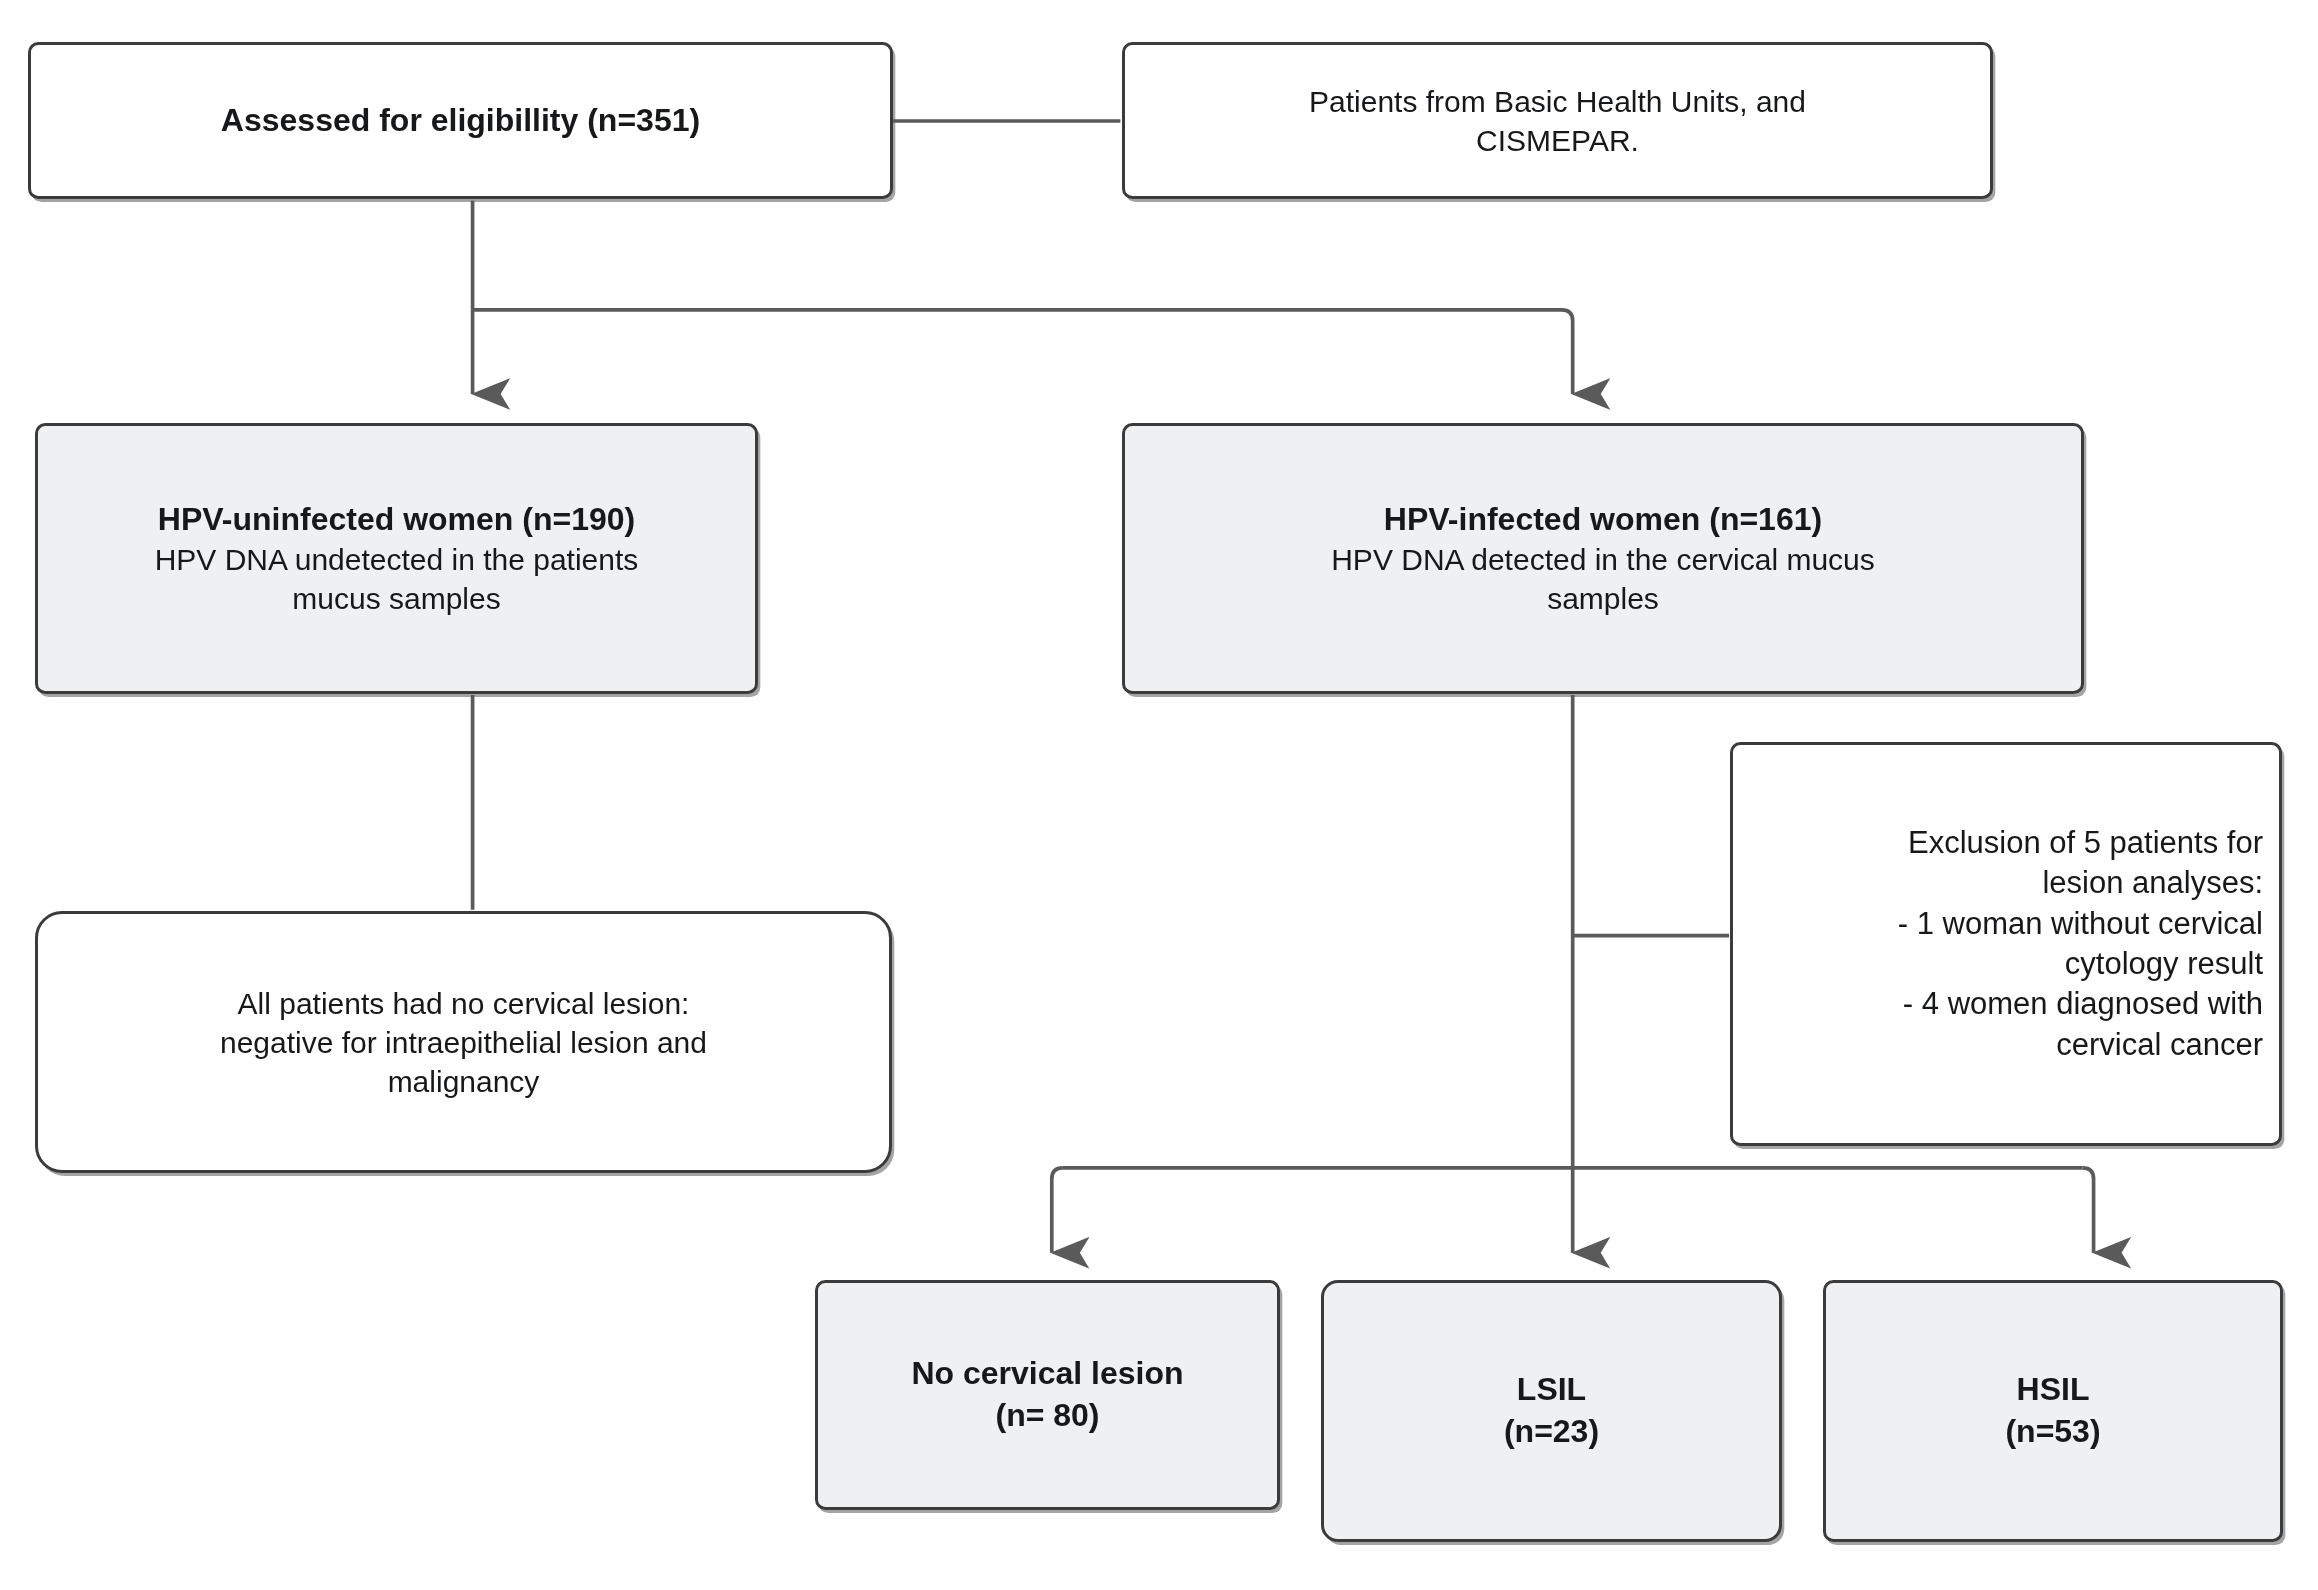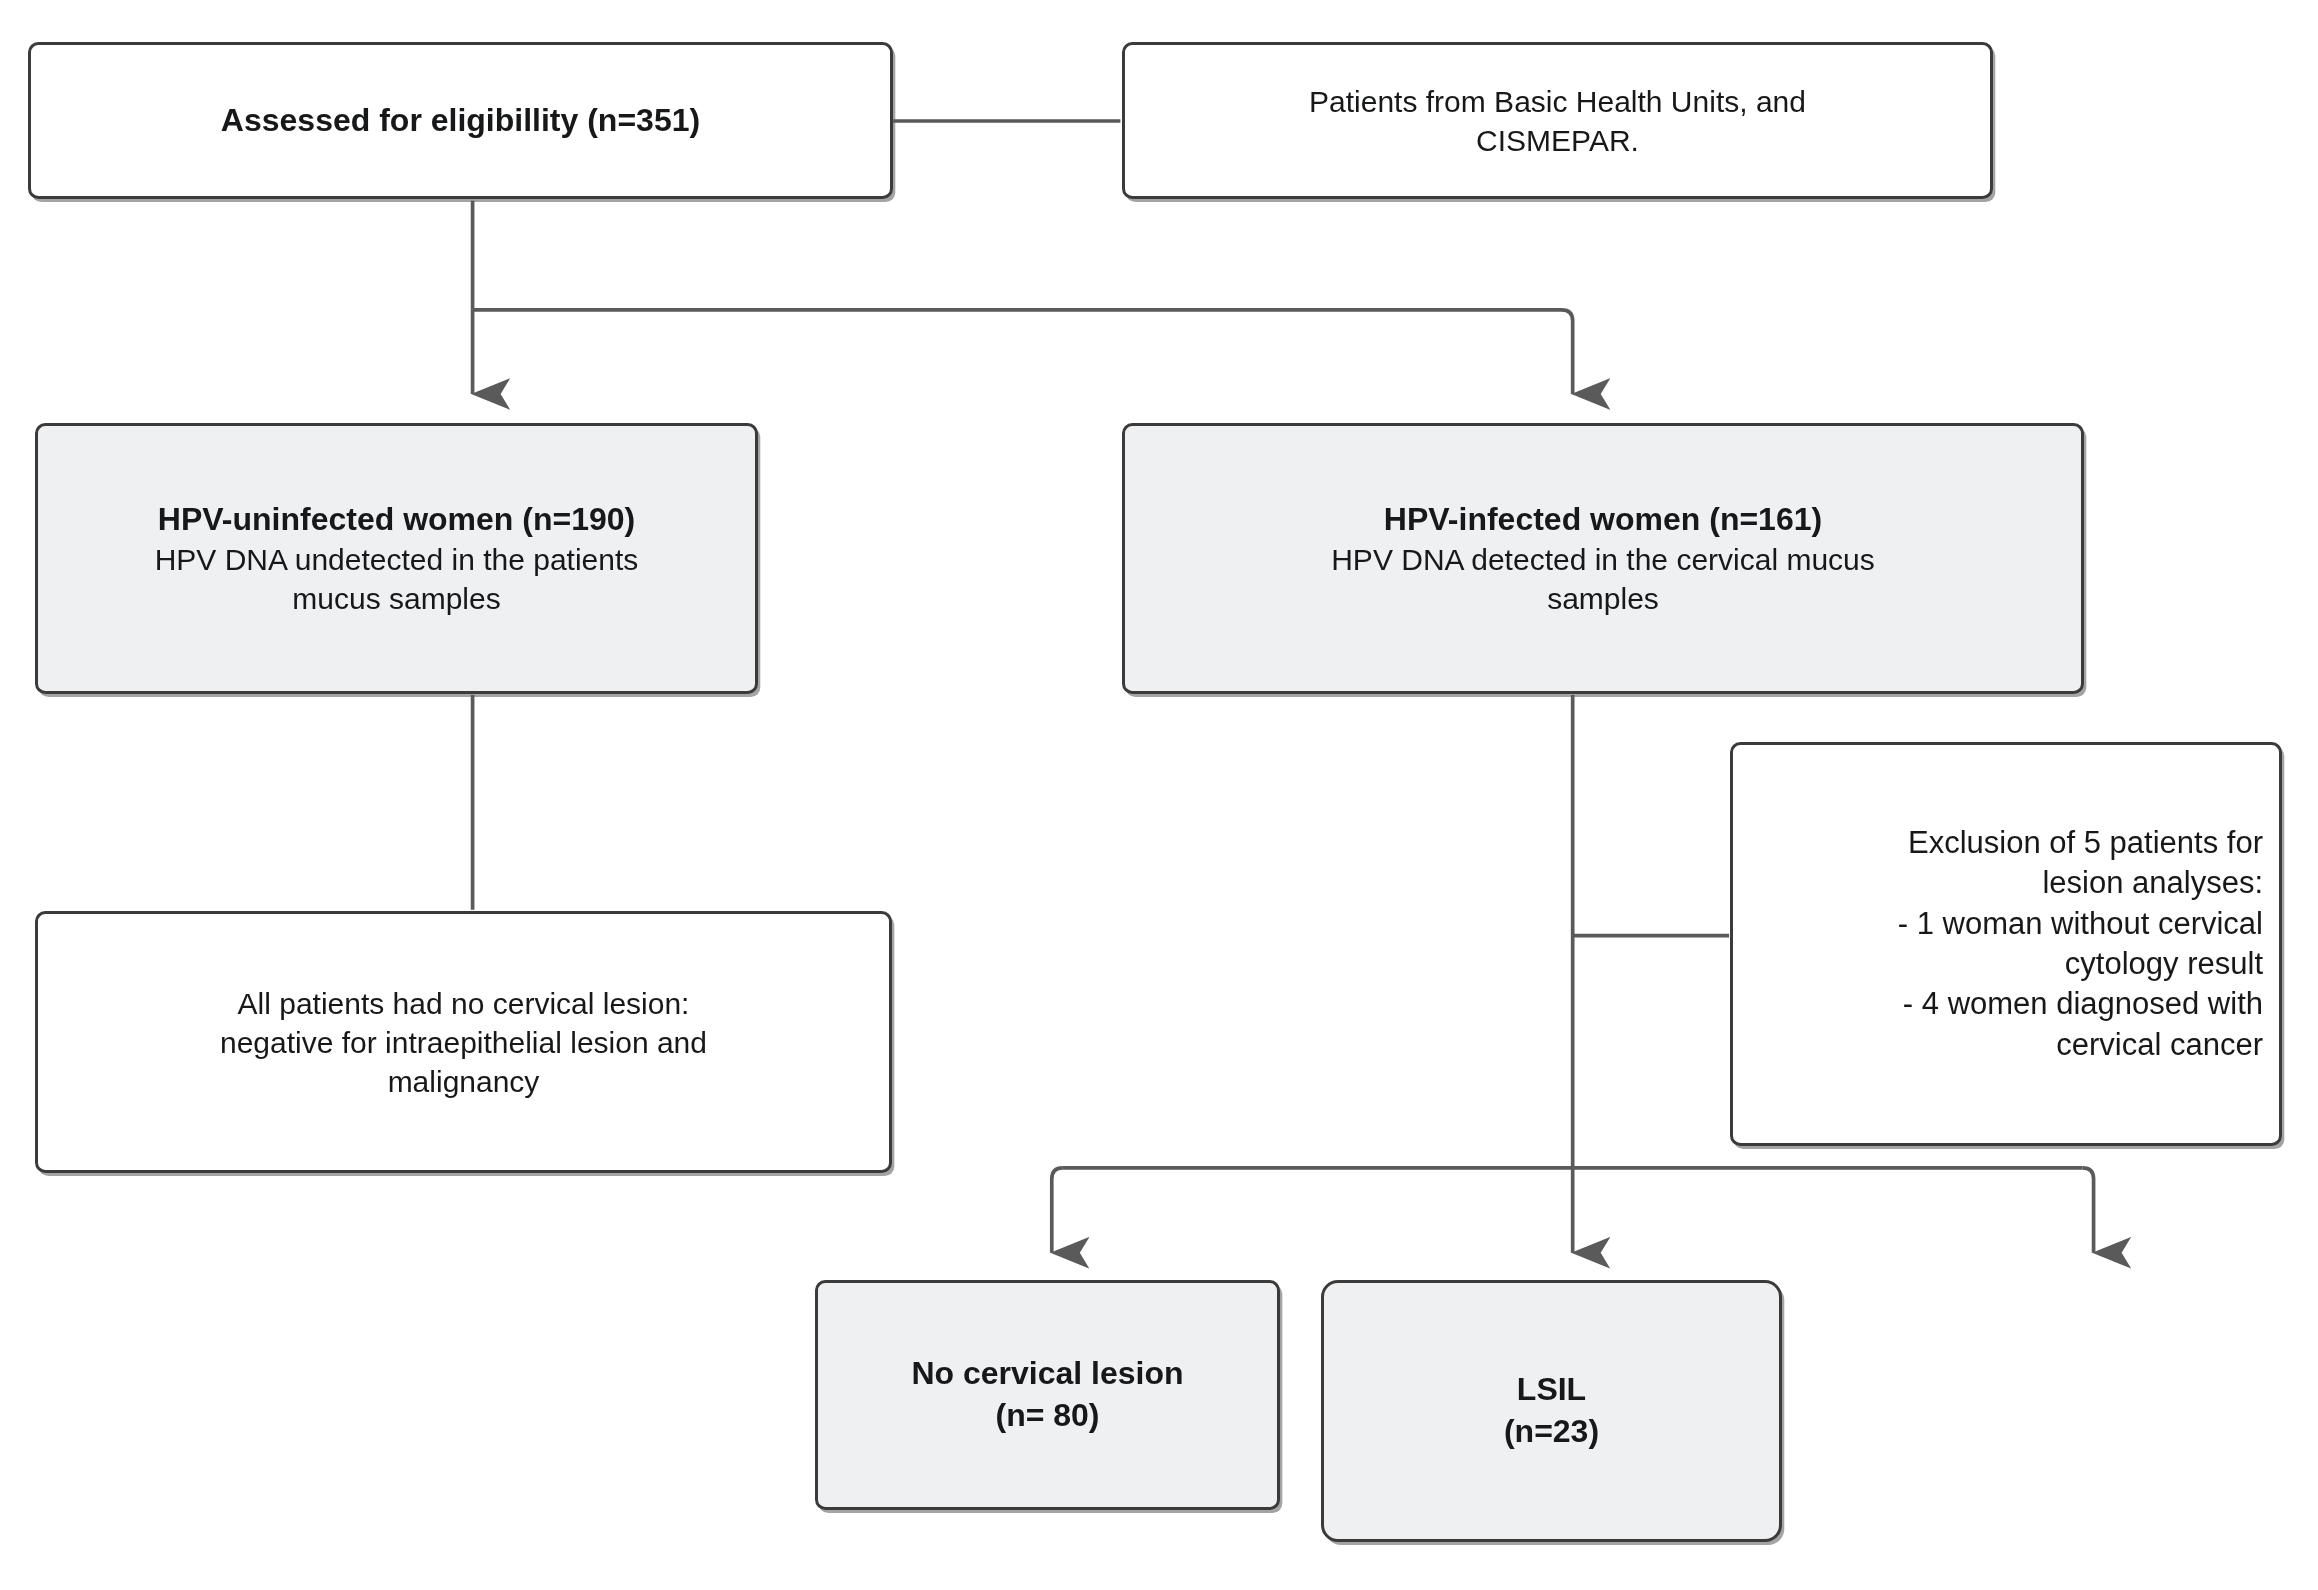--- a/index.html
+++ b/index.html
@@ -54,21 +54,21 @@
 
   .fs-lg { font-size: 32px; }
   .fs-md { font-size: 30px; }
   .fs-ex { font-size: 31px; }
 
   
   #node-assessed    { left: 28px;   top: 42px;   width: 865px; height: 157px; }
   #node-source      { left: 1122px; top: 42px;   width: 871px; height: 157px; }
   #node-uninfected  { left: 35px;   top: 423px;  width: 723px; height: 271px; }
   #node-infected    { left: 1122px; top: 423px;  width: 962px; height: 271px; }
-  #node-nolesion-all{ left: 35px;   top: 911px; width: 857px; height: 262px; }
+  #node-nolesion-all{ left: 35px;   top: 911px; width: 857px; height: 262px; border-radius: 27px; }
   #node-exclusion   { left: 1730px; top: 742px; width: 552px;  height: 148px; height: 404px; }
   #node-bottom-0    { left: 815px; top: 1280px; width: 465px;  height: 230px; }
   #node-bottom-1    { left: 1321px; top: 1280px; width: 461px;  height: 262px; border-radius: 17px; }
   #node-bottom-2    { left: 1823px; top: 1280px; width: 460px;  height: 262px; }
   .exl-line { display: block; }
 </style>
 </head>
 <body>
 
 <div id="canvas">
@@ -153,15 +153,21 @@
     </div>
   </div>
 
   <div id="node-bottom-1" class="node fill-gray">
     <div class="inner">
       <span class="fs-lg t-bold">LSIL</span><br>
       <span class="fs-lg t-bold">(n=23)</span>
     </div>
   </div>
 
+  <div id="node-bottom-2" class="node fill-gray">
+    <div class="inner">
+      <span class="fs-lg t-bold">HSIL</span><br>
+      <span class="fs-lg t-bold">(n=53)</span>
+    </div>
+  </div>
 
 </div>
 
 
 </body></html>

